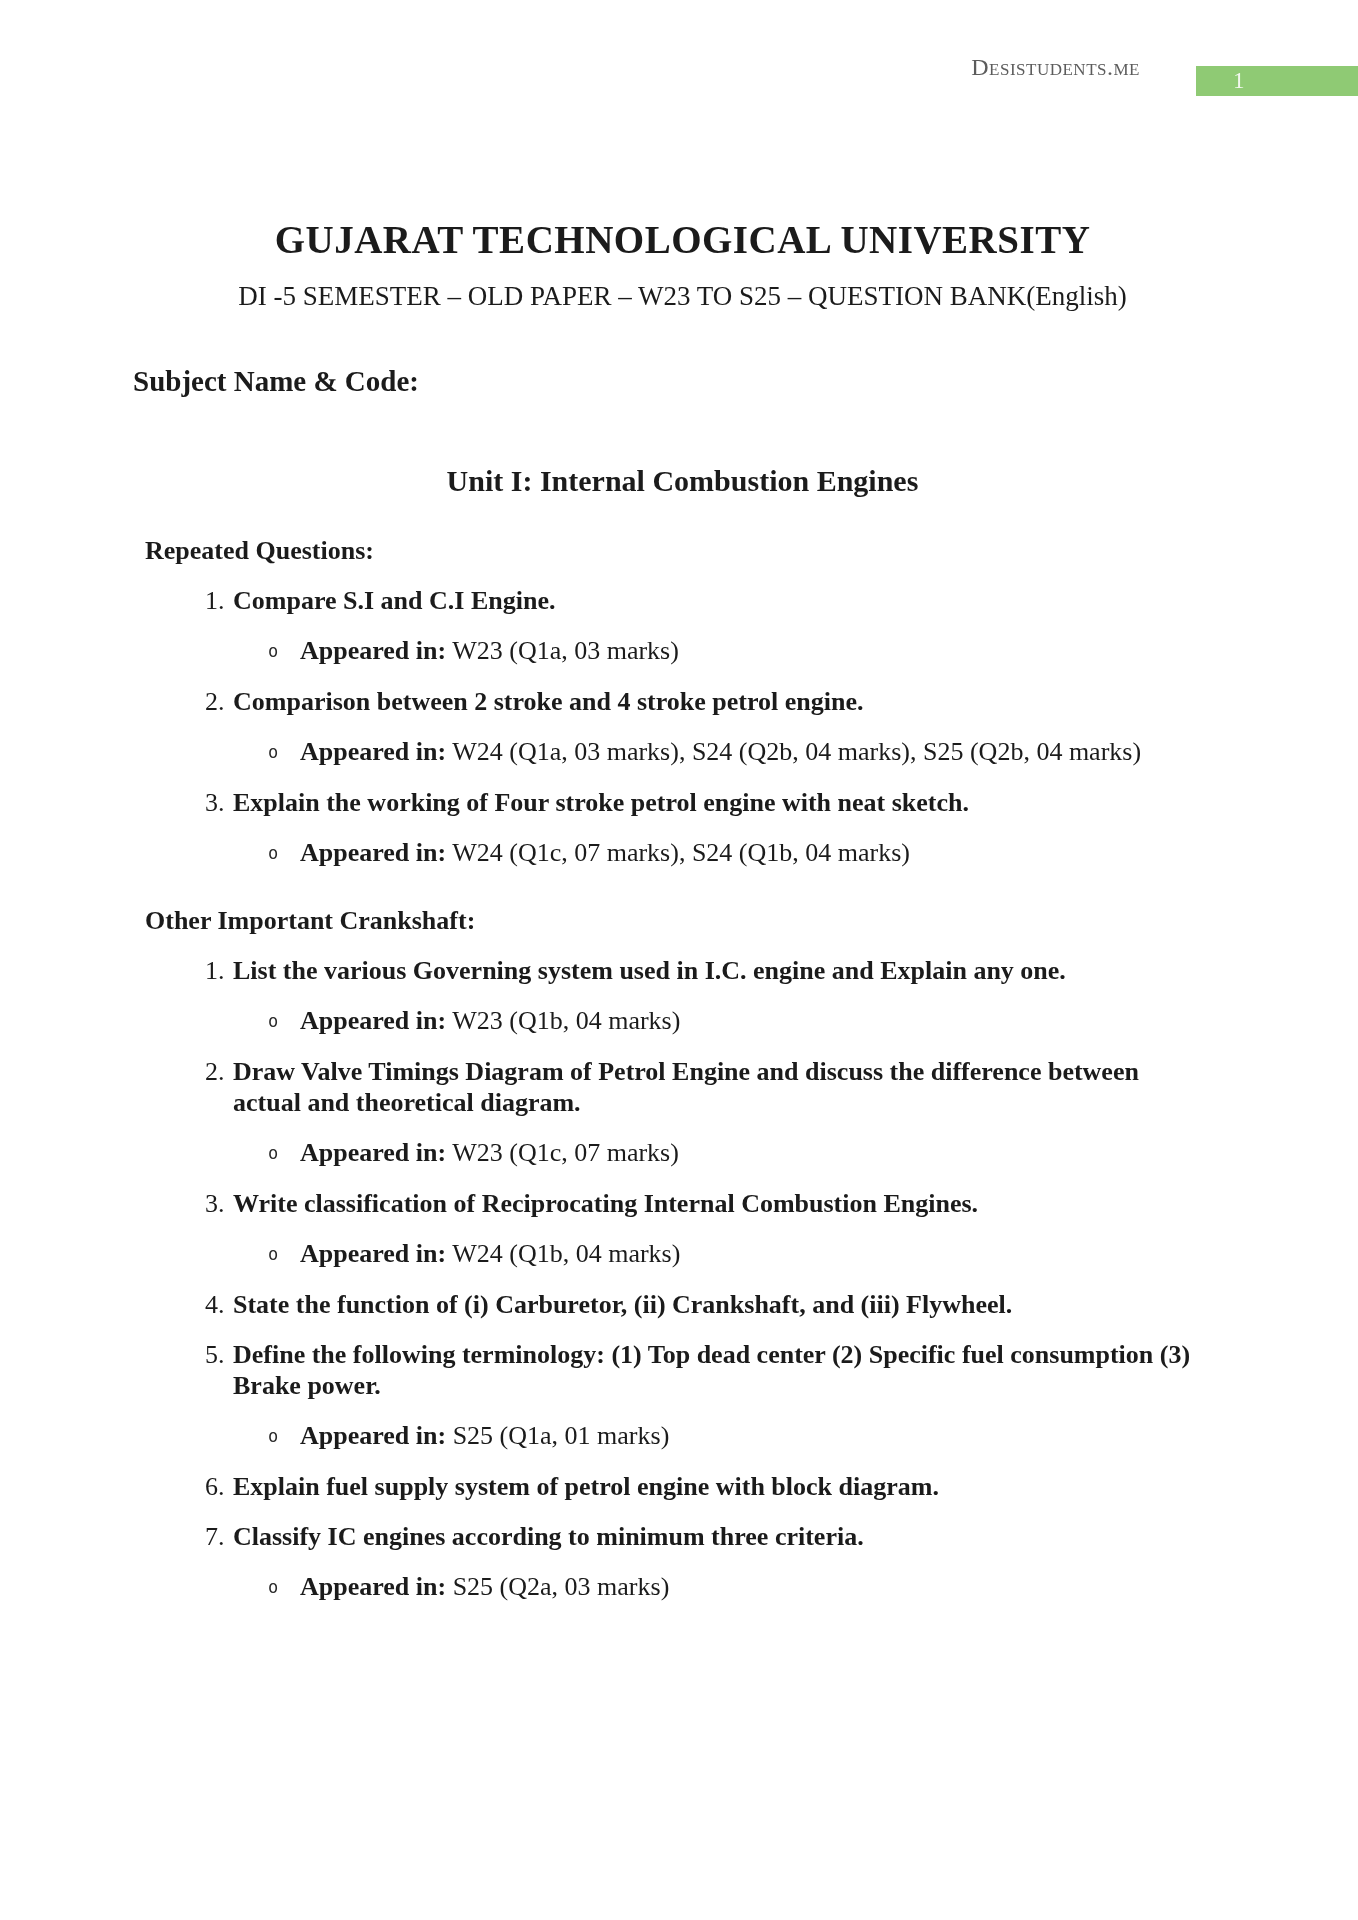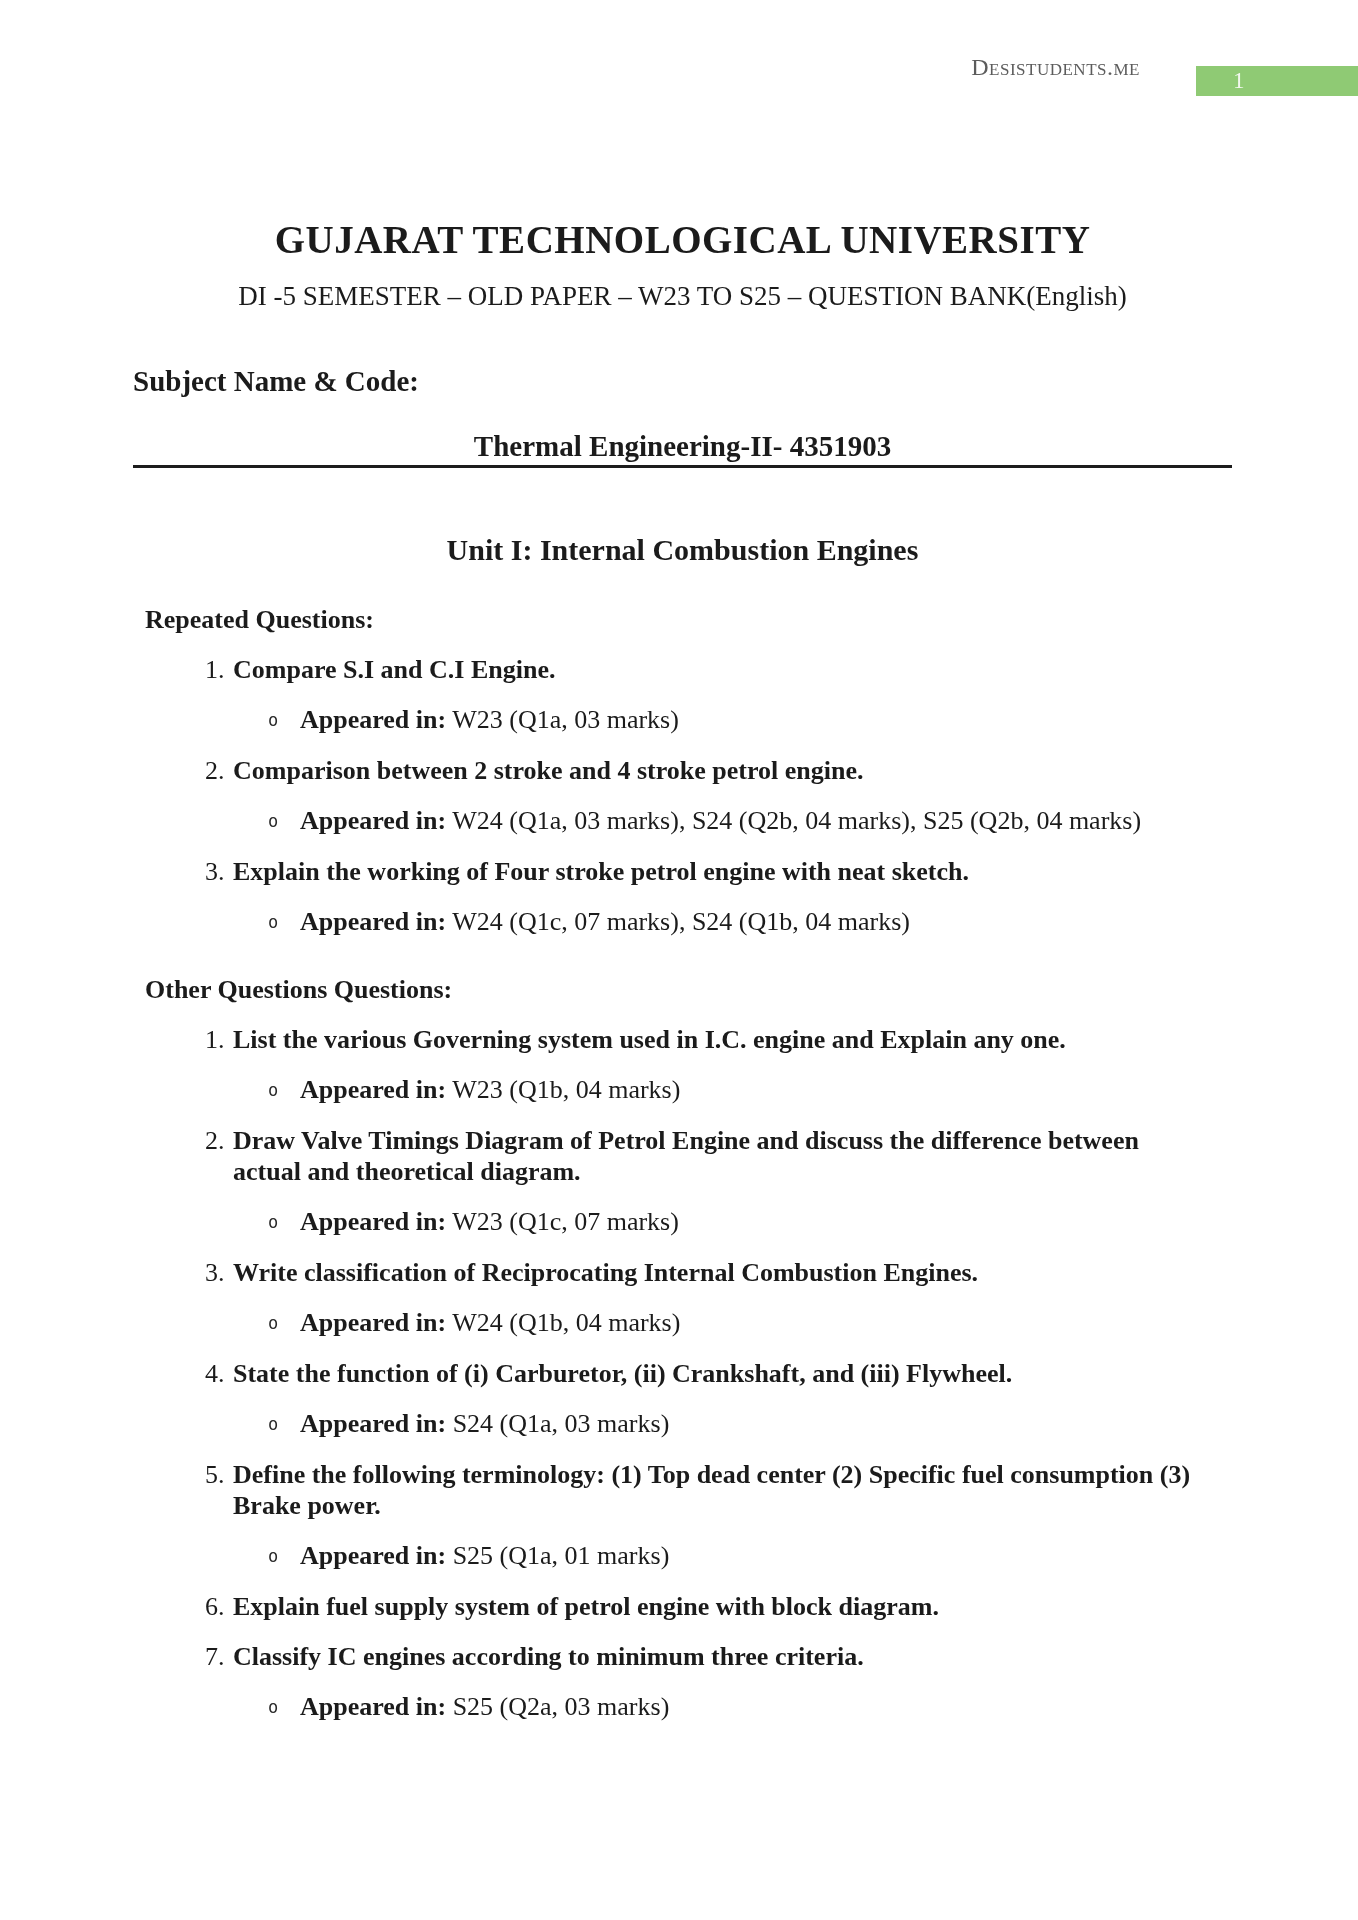--- a/index.html
+++ b/index.html
@@ -136,21 +136,20 @@
 <body>
 
 <div class="site-name">Desistudents.me</div>
 <div class="page-badge">1</div>
 
 <div class="content">
 
   <h1 class="title">GUJARAT TECHNOLOGICAL UNIVERSITY</h1>
   <div class="subtitle">DI -5 SEMESTER – OLD PAPER – W23 TO S25 – QUESTION BANK(English)</div>
   <div class="subject-label">Subject Name &amp; Code:</div>
-  <div class="subject-rule">Thermal Engineering-II- 4351903</div>
   <div class="unit-title">Unit I: Internal Combustion Engines</div>
 
   <div class="section-heading">Repeated Questions:</div>
 
   <div class="q-item">
     <span class="q-num">1.</span>
     <div class="q-text">Compare S.I and C.I Engine.</div>
   </div>
   <div class="appearance">
     <span class="bullet-o">o</span><span class="app-label">Appeared in:</span> <span class="app-value">W23 (Q1a, 03 marks)</span>
@@ -165,21 +164,21 @@
   </div>
 
   <div class="q-item">
     <span class="q-num">3.</span>
     <div class="q-text">Explain the working of Four stroke petrol engine with neat sketch.</div>
   </div>
   <div class="appearance">
     <span class="bullet-o">o</span><span class="app-label">Appeared in:</span> <span class="app-value">W24 (Q1c, 07 marks), S24 (Q1b, 04 marks)</span>
   </div>
 
-  <div class="section-heading">Other Questions Questions:</div>
+  <div class="section-heading">Other Important Crankshaft:</div>
 
   <div class="q-item">
     <span class="q-num">1.</span>
     <div class="q-text">List the various Governing system used in I.C. engine and Explain any one.</div>
   </div>
   <div class="appearance">
     <span class="bullet-o">o</span><span class="app-label">Appeared in:</span> <span class="app-value">W23 (Q1b, 04 marks)</span>
   </div>
 
   <div class="q-item">
@@ -196,23 +195,20 @@
     <div class="q-text">Write classification of Reciprocating Internal Combustion Engines.</div>
   </div>
   <div class="appearance">
     <span class="bullet-o">o</span><span class="app-label">Appeared in:</span> <span class="app-value">W24 (Q1b, 04 marks)</span>
   </div>
 
   <div class="q-item">
     <span class="q-num">4.</span>
     <div class="q-text">State the function of (i) Carburetor, (ii) Crankshaft, and (iii) Flywheel.</div>
   </div>
-  <div class="appearance">
-    <span class="bullet-o">o</span><span class="app-label">Appeared in:</span> <span class="app-value">S24 (Q1a, 03 marks)</span>
-  </div>
 
   <div class="q-item">
     <span class="q-num">5.</span>
     <div class="q-text">Define the following terminology: (1) Top dead center (2) Specific fuel consumption (3)
 Brake power.</div>
   </div>
   <div class="appearance">
     <span class="bullet-o">o</span><span class="app-label">Appeared in:</span> <span class="app-value">S25 (Q1a, 01 marks)</span>
   </div>
 

